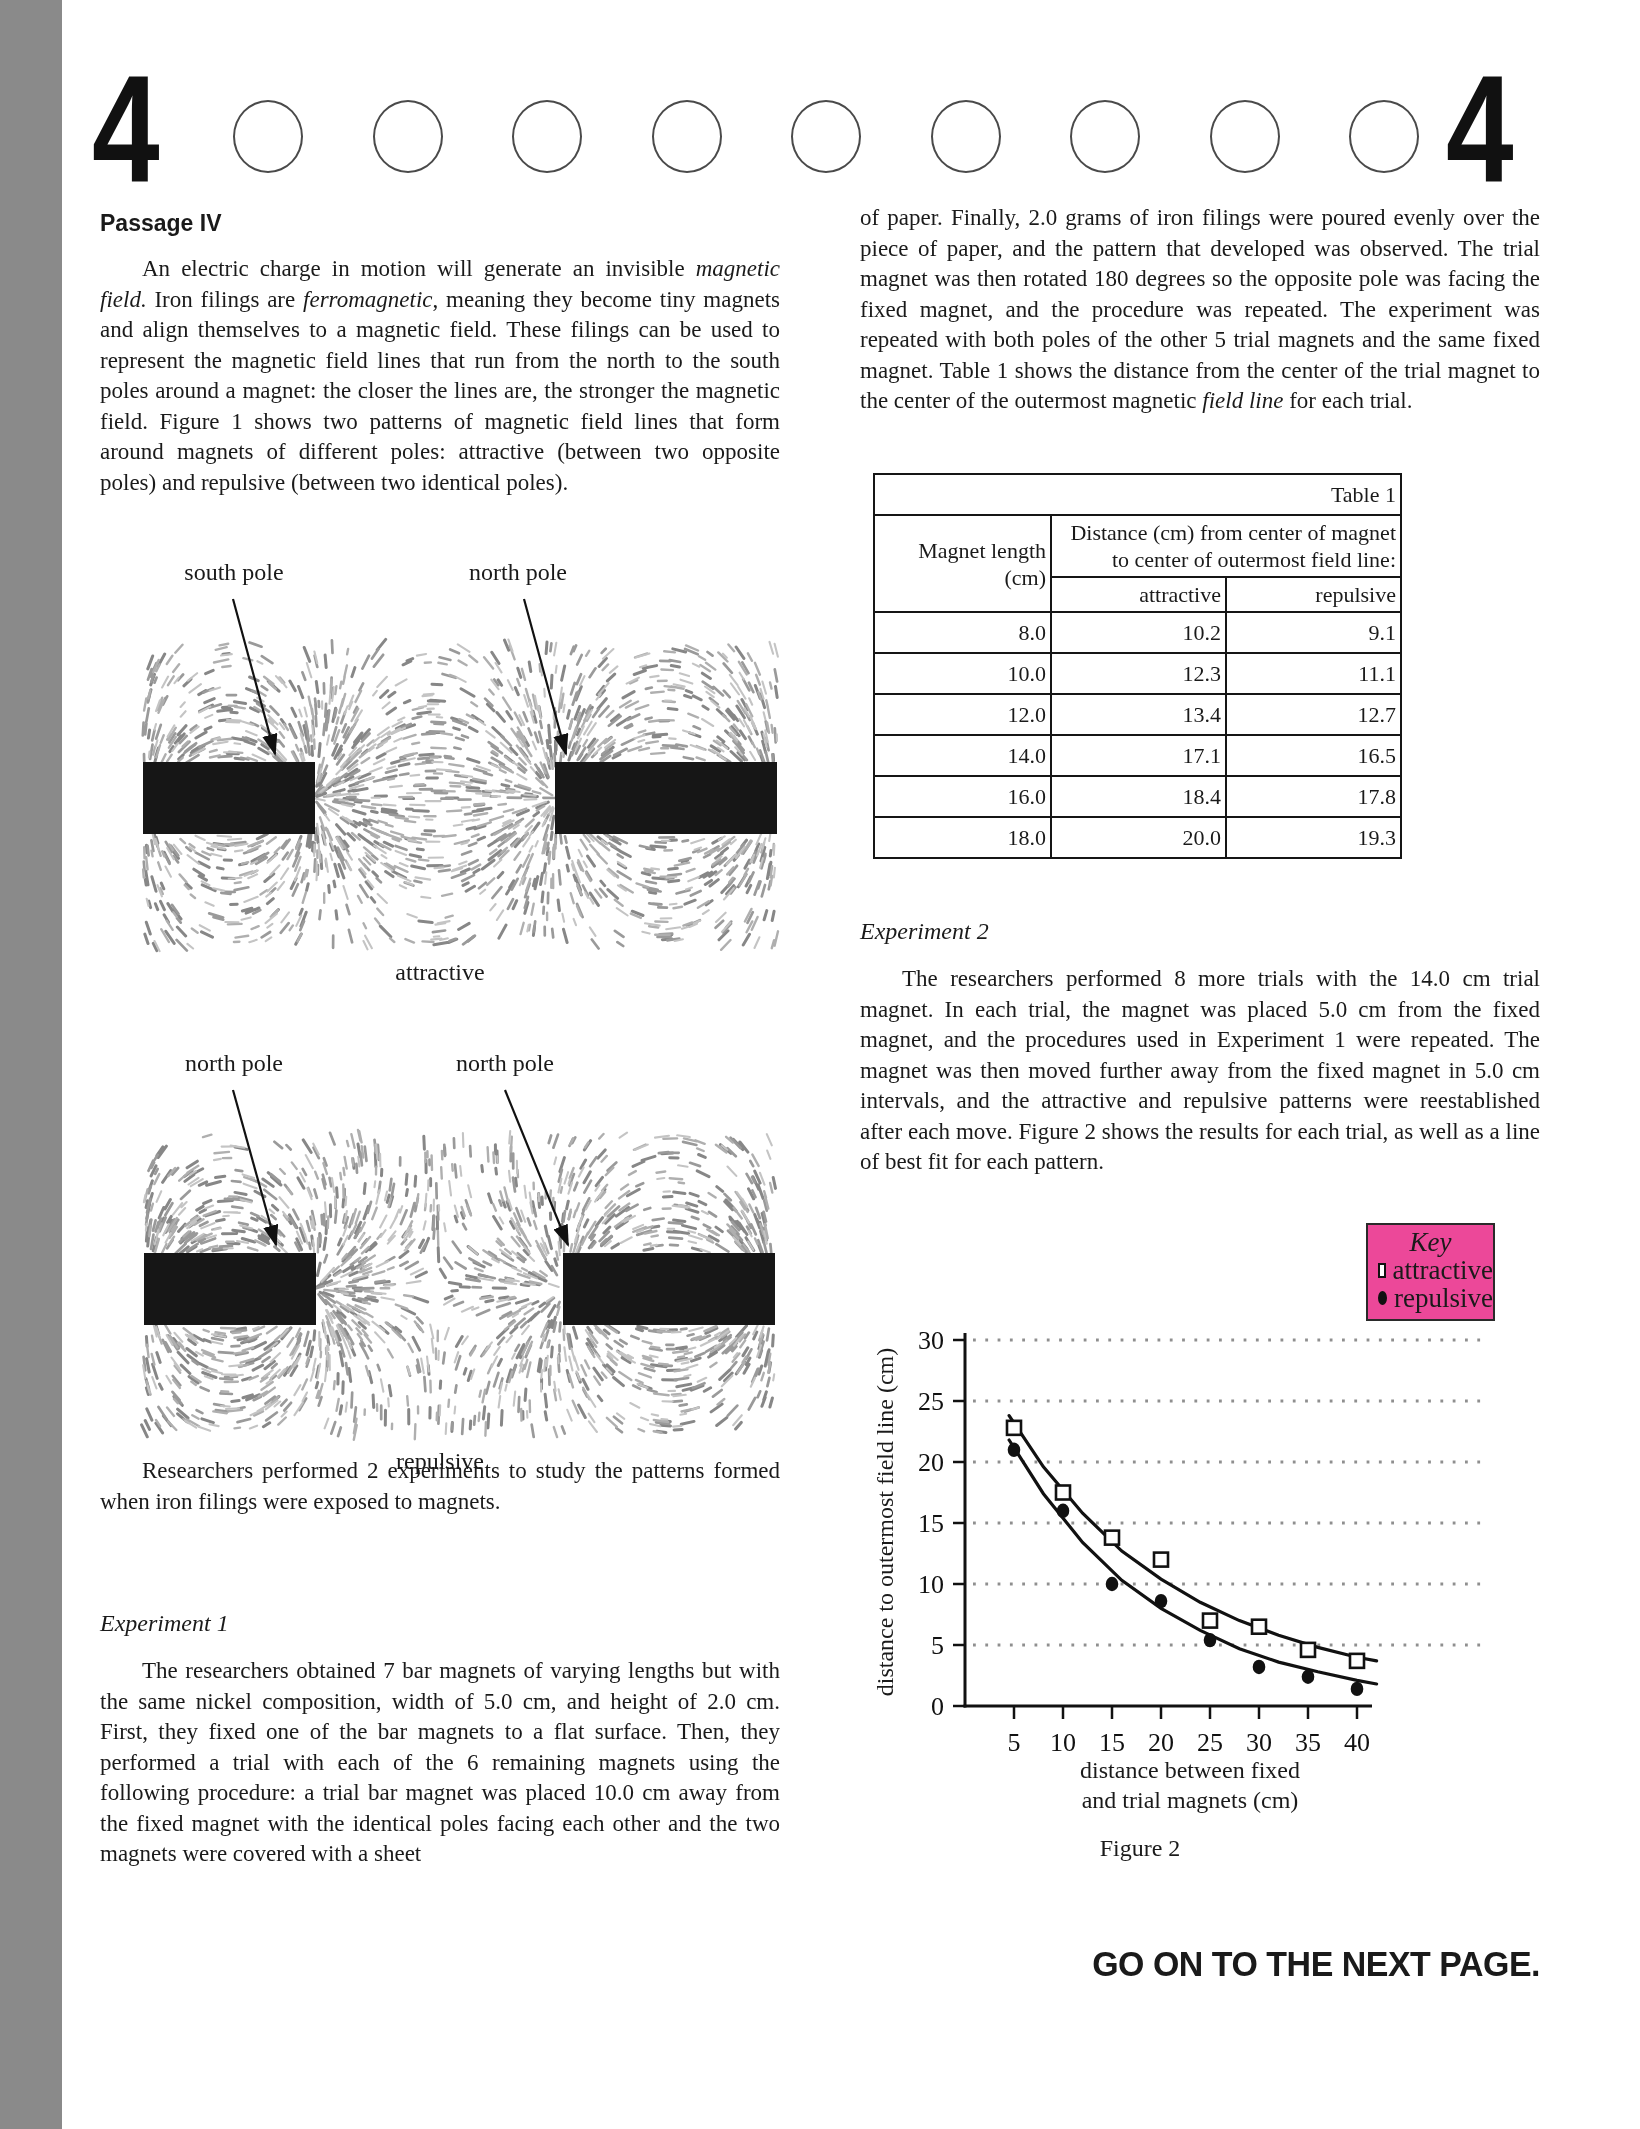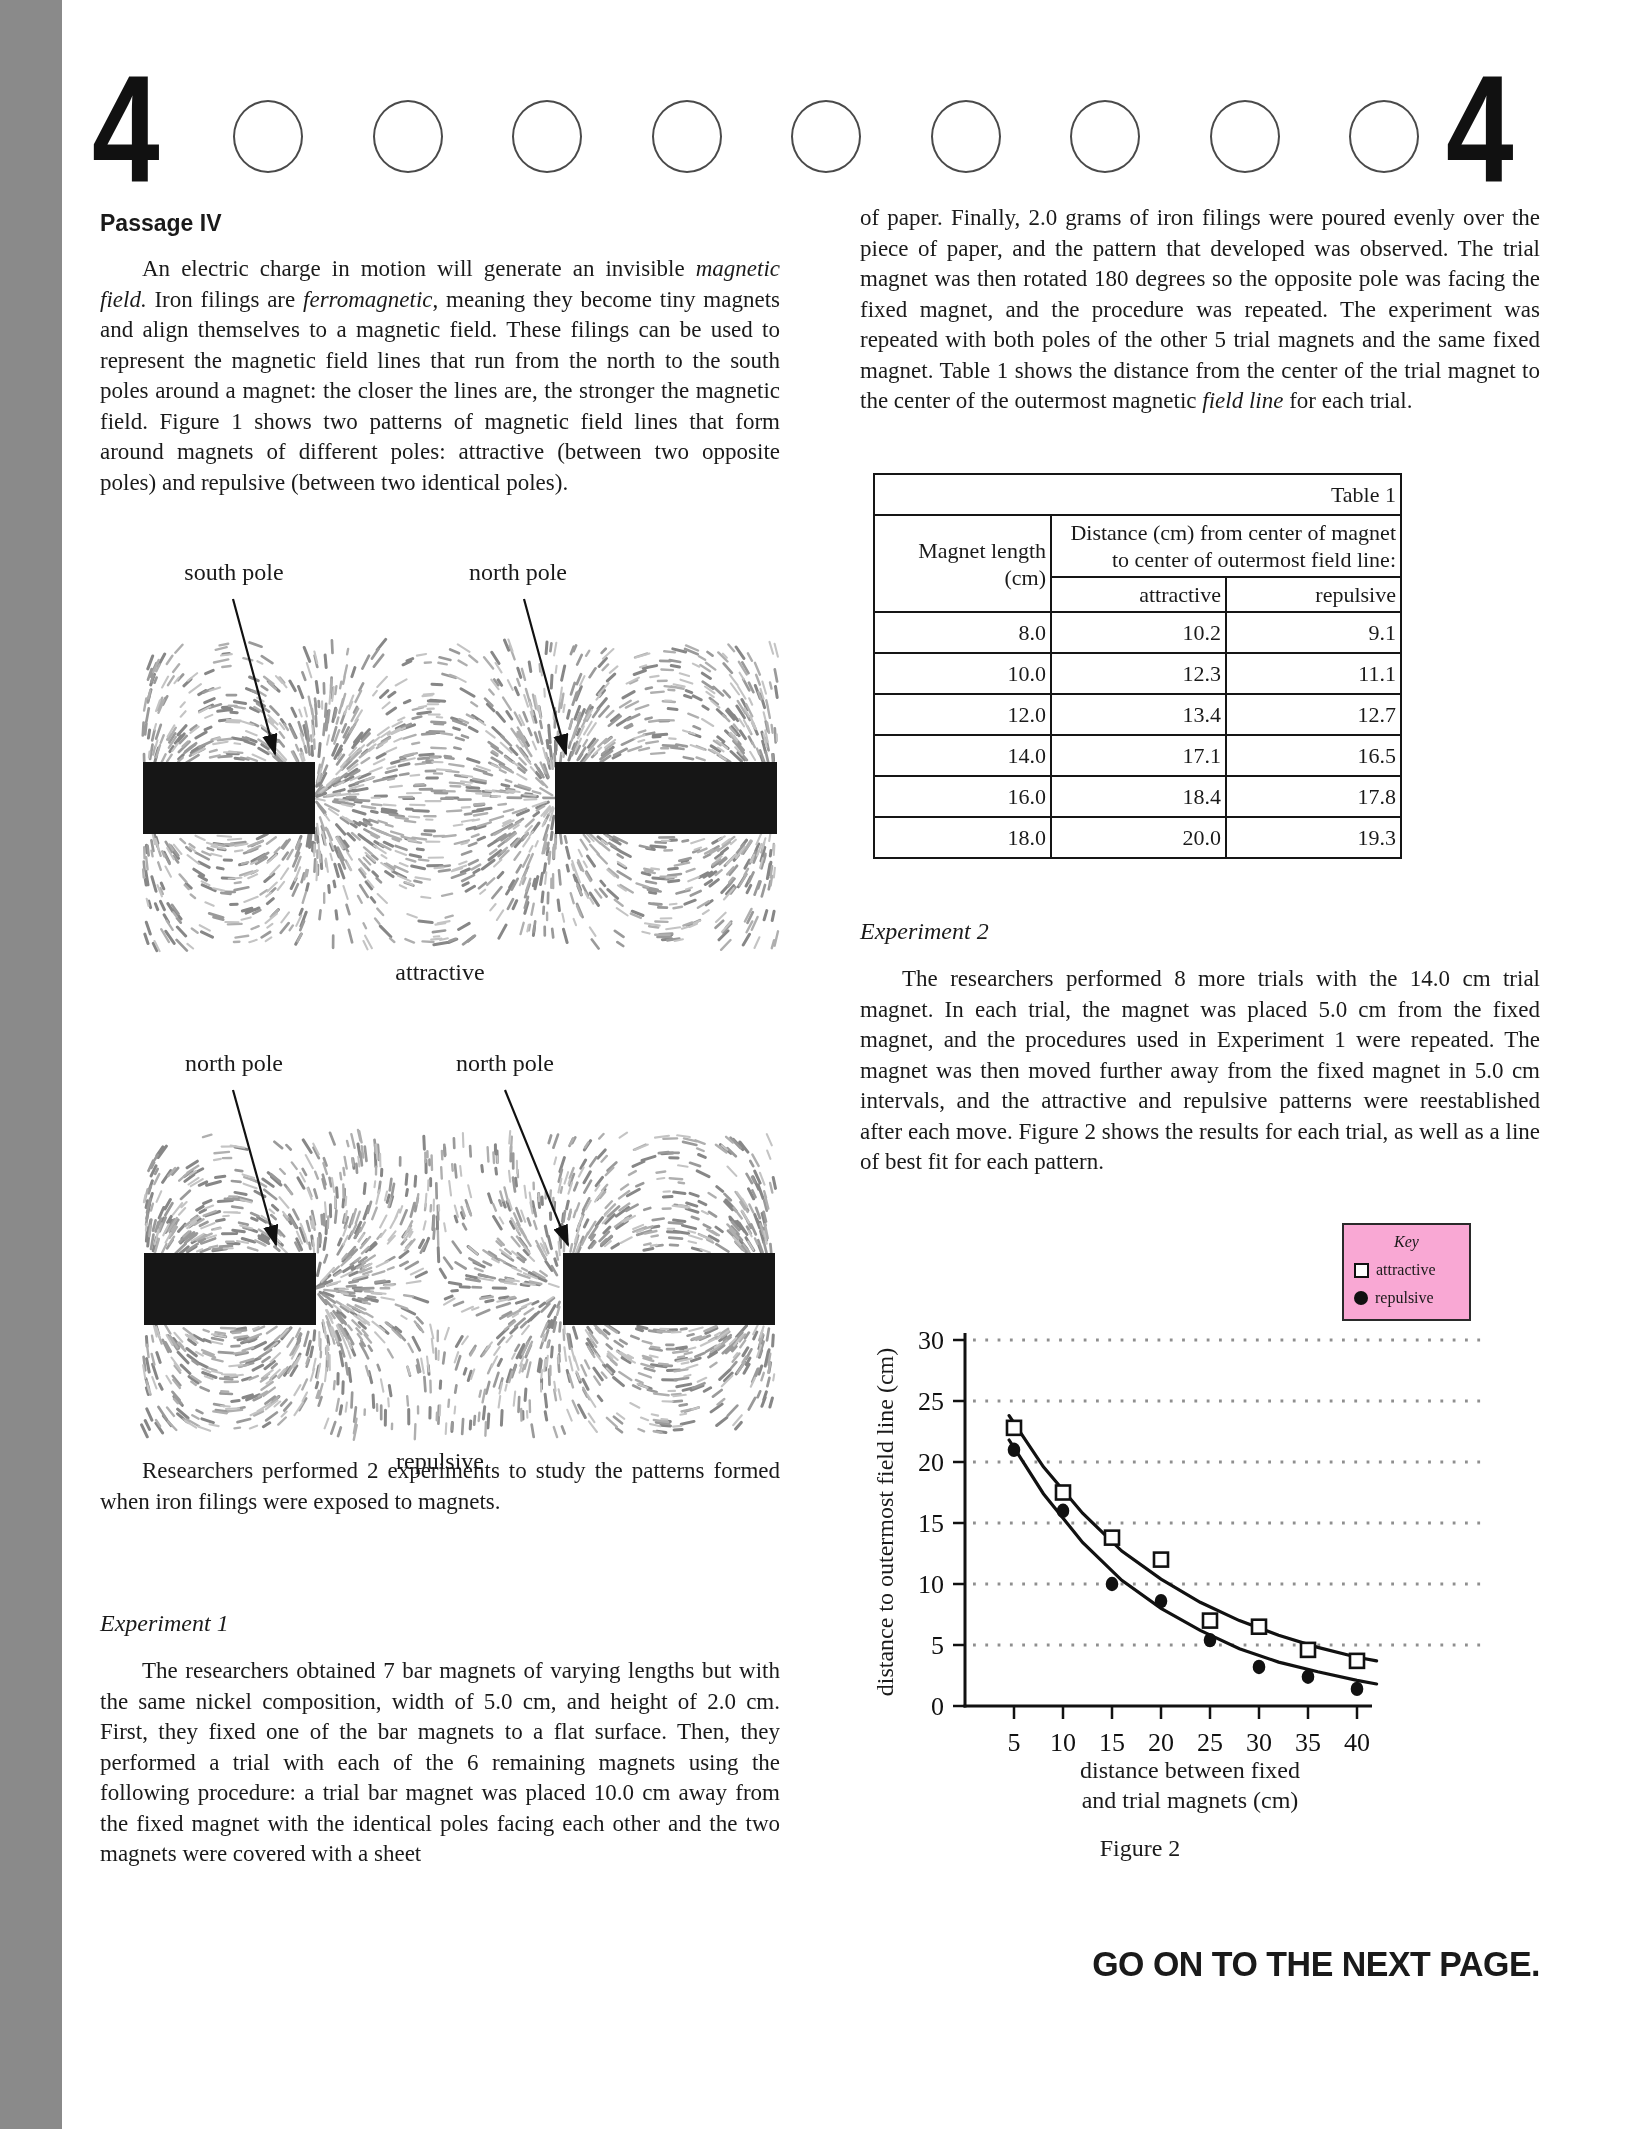--- a/index.html
+++ b/index.html
@@ -33,22 +33,22 @@
   #exp2-para{left:860px;top:964px;}
   
   #table1{left:873px;top:473px;border-collapse:collapse;font-size:22px;table-layout:fixed;}
   #table1 td{border:2.5px solid #151515;text-align:right;padding:3px 4px;line-height:27px;}
   #table1 td.title-cell{height:33px;}
   #table1 .nowrap{white-space:nowrap;}
   #table1 td.data-cell{height:33px;}
   
   #chart-block{left:860px;top:1195px;width:680px;height:700px;}
   #figure2-svg{position:absolute;left:0;top:0;}
-  #key-box{position:absolute;left:482px;top:28px;width:125px;height:94px;border:2px solid #2a2a2a;
-        background:#f9a8d4;font-size:16px;}
+  #key-box{position:absolute;left:506px;top:28px;width:125px;height:94px;border:2px solid #2a2a2a;
+        background:#ec4899;font-size:27px;}
   #key-title{text-align:center;font-style:italic;margin-top:4px;line-height:26px;}
   .key-row{display:flex;align-items:center;margin:2px 0 0 10px;line-height:26px;}
   .key-square{display:inline-block;width:11px;height:11px;border:2.6px solid #111;background:#fff;margin-right:7px;}
   .key-circle{display:inline-block;width:14px;height:14px;border-radius:50%;background:#111;margin-right:7px;}
   #y-axis-label{position:absolute;left:-188px;top:312px;width:430px;height:30px;text-align:center;
         font-size:24px;transform:rotate(-90deg);}
   #x-axis-label{position:absolute;left:130px;top:560px;width:400px;text-align:center;
         font-size:24px;line-height:30px;}
   #figure2-caption{position:absolute;left:80px;top:640px;width:400px;text-align:center;font-size:24px;}
   #go-on{left:860px;top:1944px;width:680px;text-align:right;

